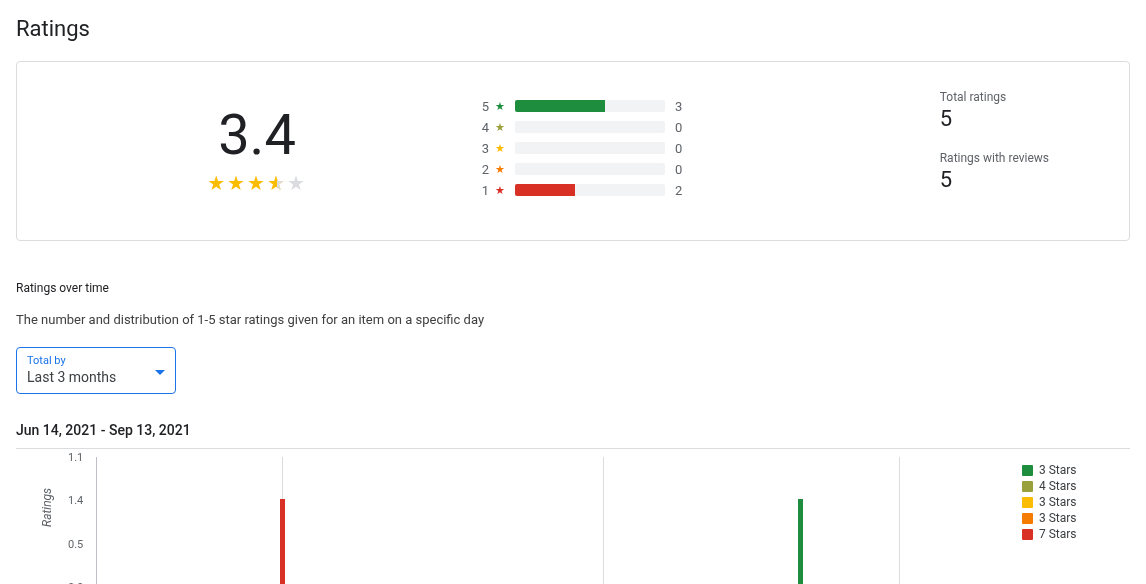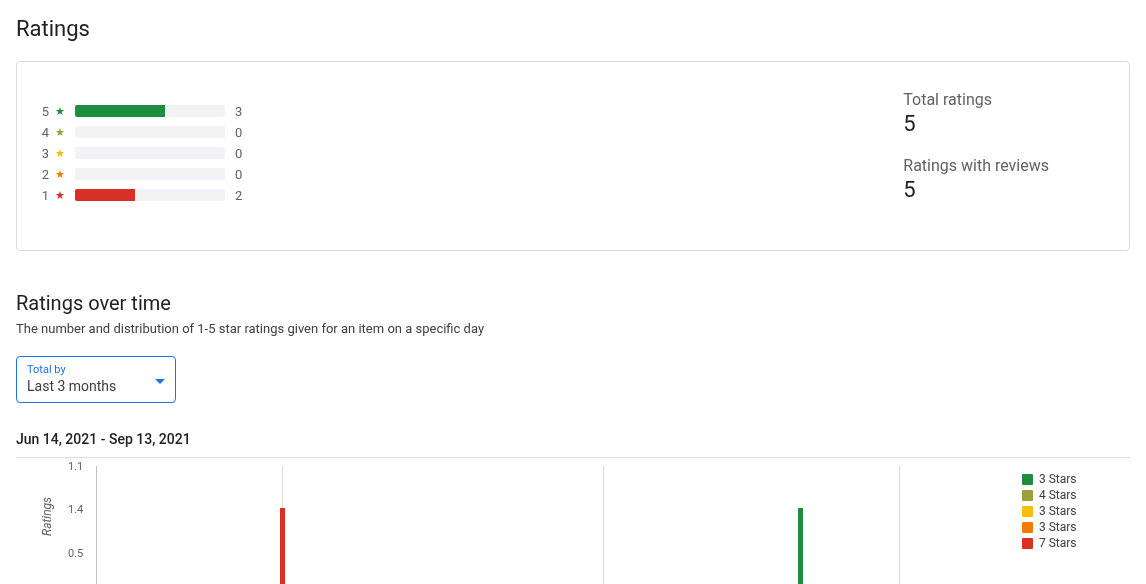--- a/index.html
+++ b/index.html
@@ -35,24 +35,24 @@
     .dist-bar-fill { height: 100%; }
     .fill5 { background: #1e8e3e; }
     .fill4 { background: #9aa03b; }
     .fill3 { background: #fbbc04; }
     .fill2 { background: #f57c00; }
     .fill1 { background: #d93025; }
     .dist-count { font-size: 13px; color: #5f6368; }
     
     .totals-block { margin-left: auto; padding-right: 60px; }
     .total-item { margin-bottom: 20px; }
-    .total-label { font-size: 16px; color: #5f6368; margin-bottom: 2px; }
+    .total-label { font-size: 12px; color: #5f6368; margin-bottom: 2px; }
     .total-val { font-size: 22px; color: #202124; }
     
-    .section-title { font-size: 20px; color: #202124; margin-bottom: 6px; }
+    .section-title { font-size: 12px; color: #202124; margin-bottom: 17px; }
     .section-sub { font-size: 13px; color: #404040; margin-bottom: 20px; }
     
     .filter-select {
       border: 1px solid #1a73e8;
       border-radius: 4px;
       width: 160px;
       padding: 6px 10px 8px;
       position: relative;
       cursor: pointer;
       margin-bottom: 28px;
@@ -82,20 +82,24 @@
     .leg3 { background: #fbbc04; }
     .leg2 { background: #f57c00; }
     .leg1 { background: #d93025; }
   </style>
 </head>
 <body>
 
 <h1 class="page-title">Ratings</h1>
 
 <div class="summary-card">
+  <div class="avg-block">
+    <div class="avg-num">3.4</div>
+    <div class="star-row" id="avg-stars"><span class="star-full">★</span><span class="star-full">★</span><span class="star-full">★</span><span class="star-half">★</span><span class="star-empty">★</span></div>
+  </div>
 
   <div class="dist-block" id="dist-rows">
       <div class="dist-row">
         <span class="dist-label">5</span>
         <span class="dist-star c5">★</span>
         <div class="dist-bar-bg">
           <div class="dist-bar-fill fill5" style="width:60%"></div>
         </div>
         <span class="dist-count">3</span>
       </div>

